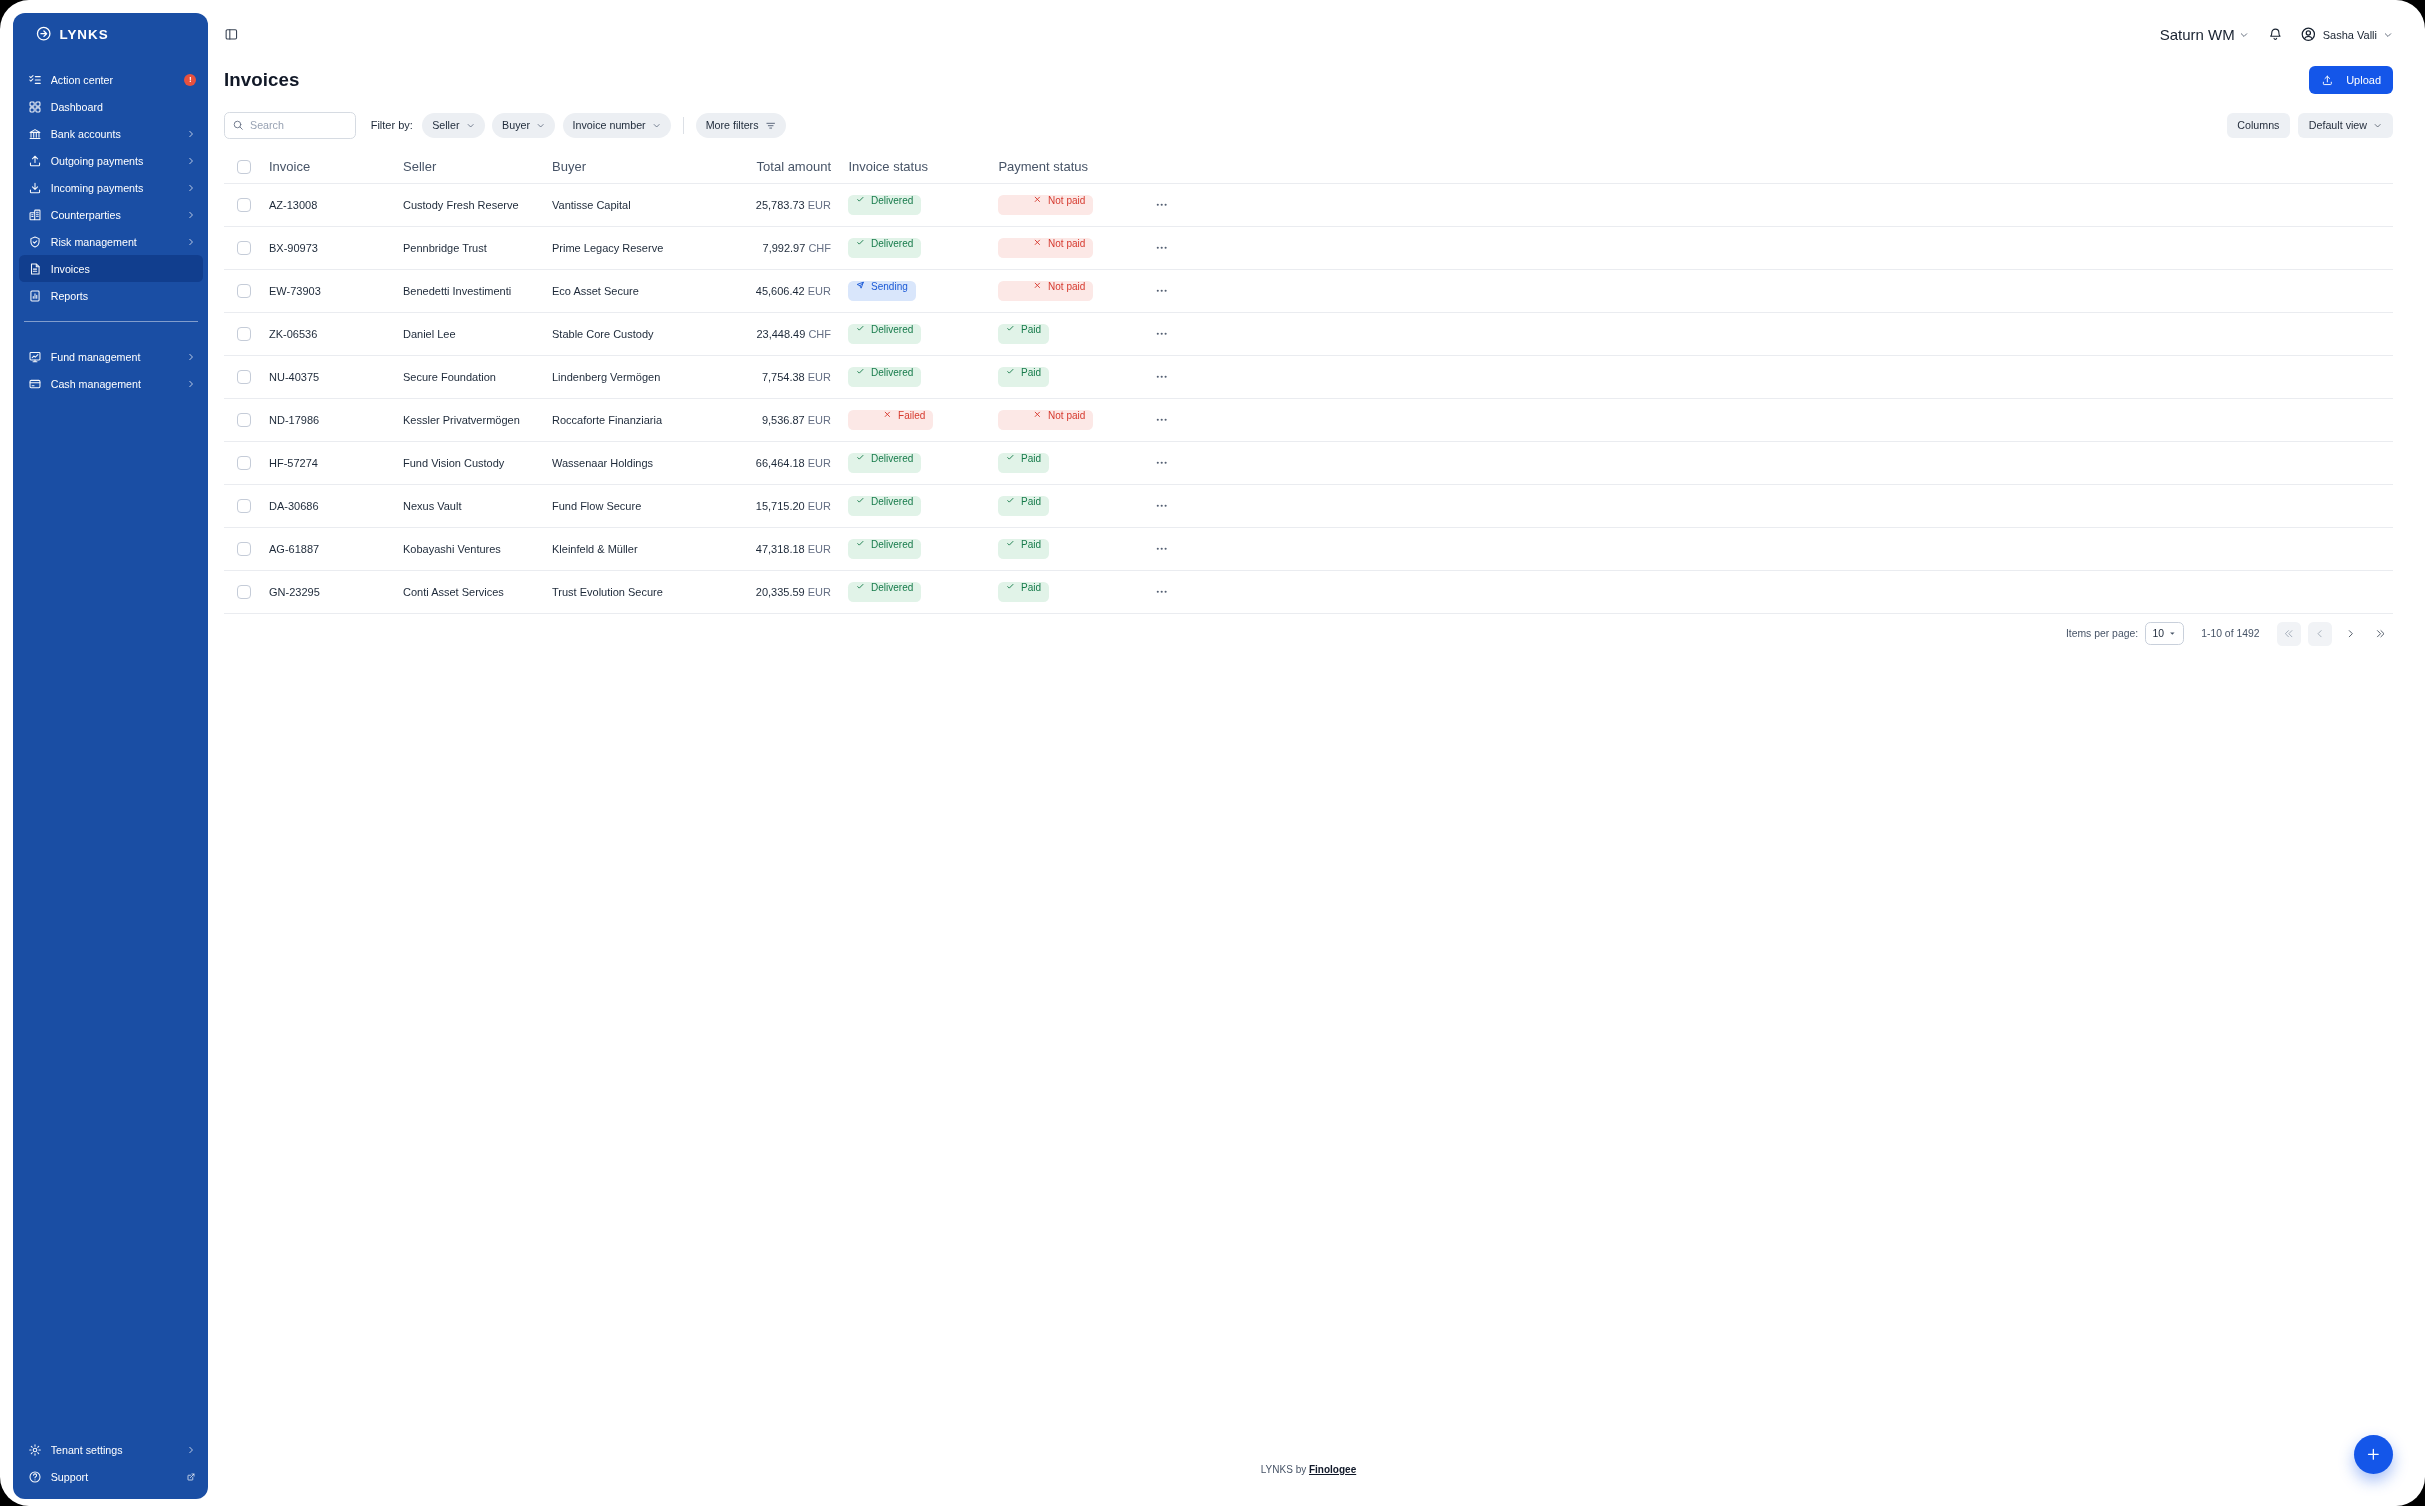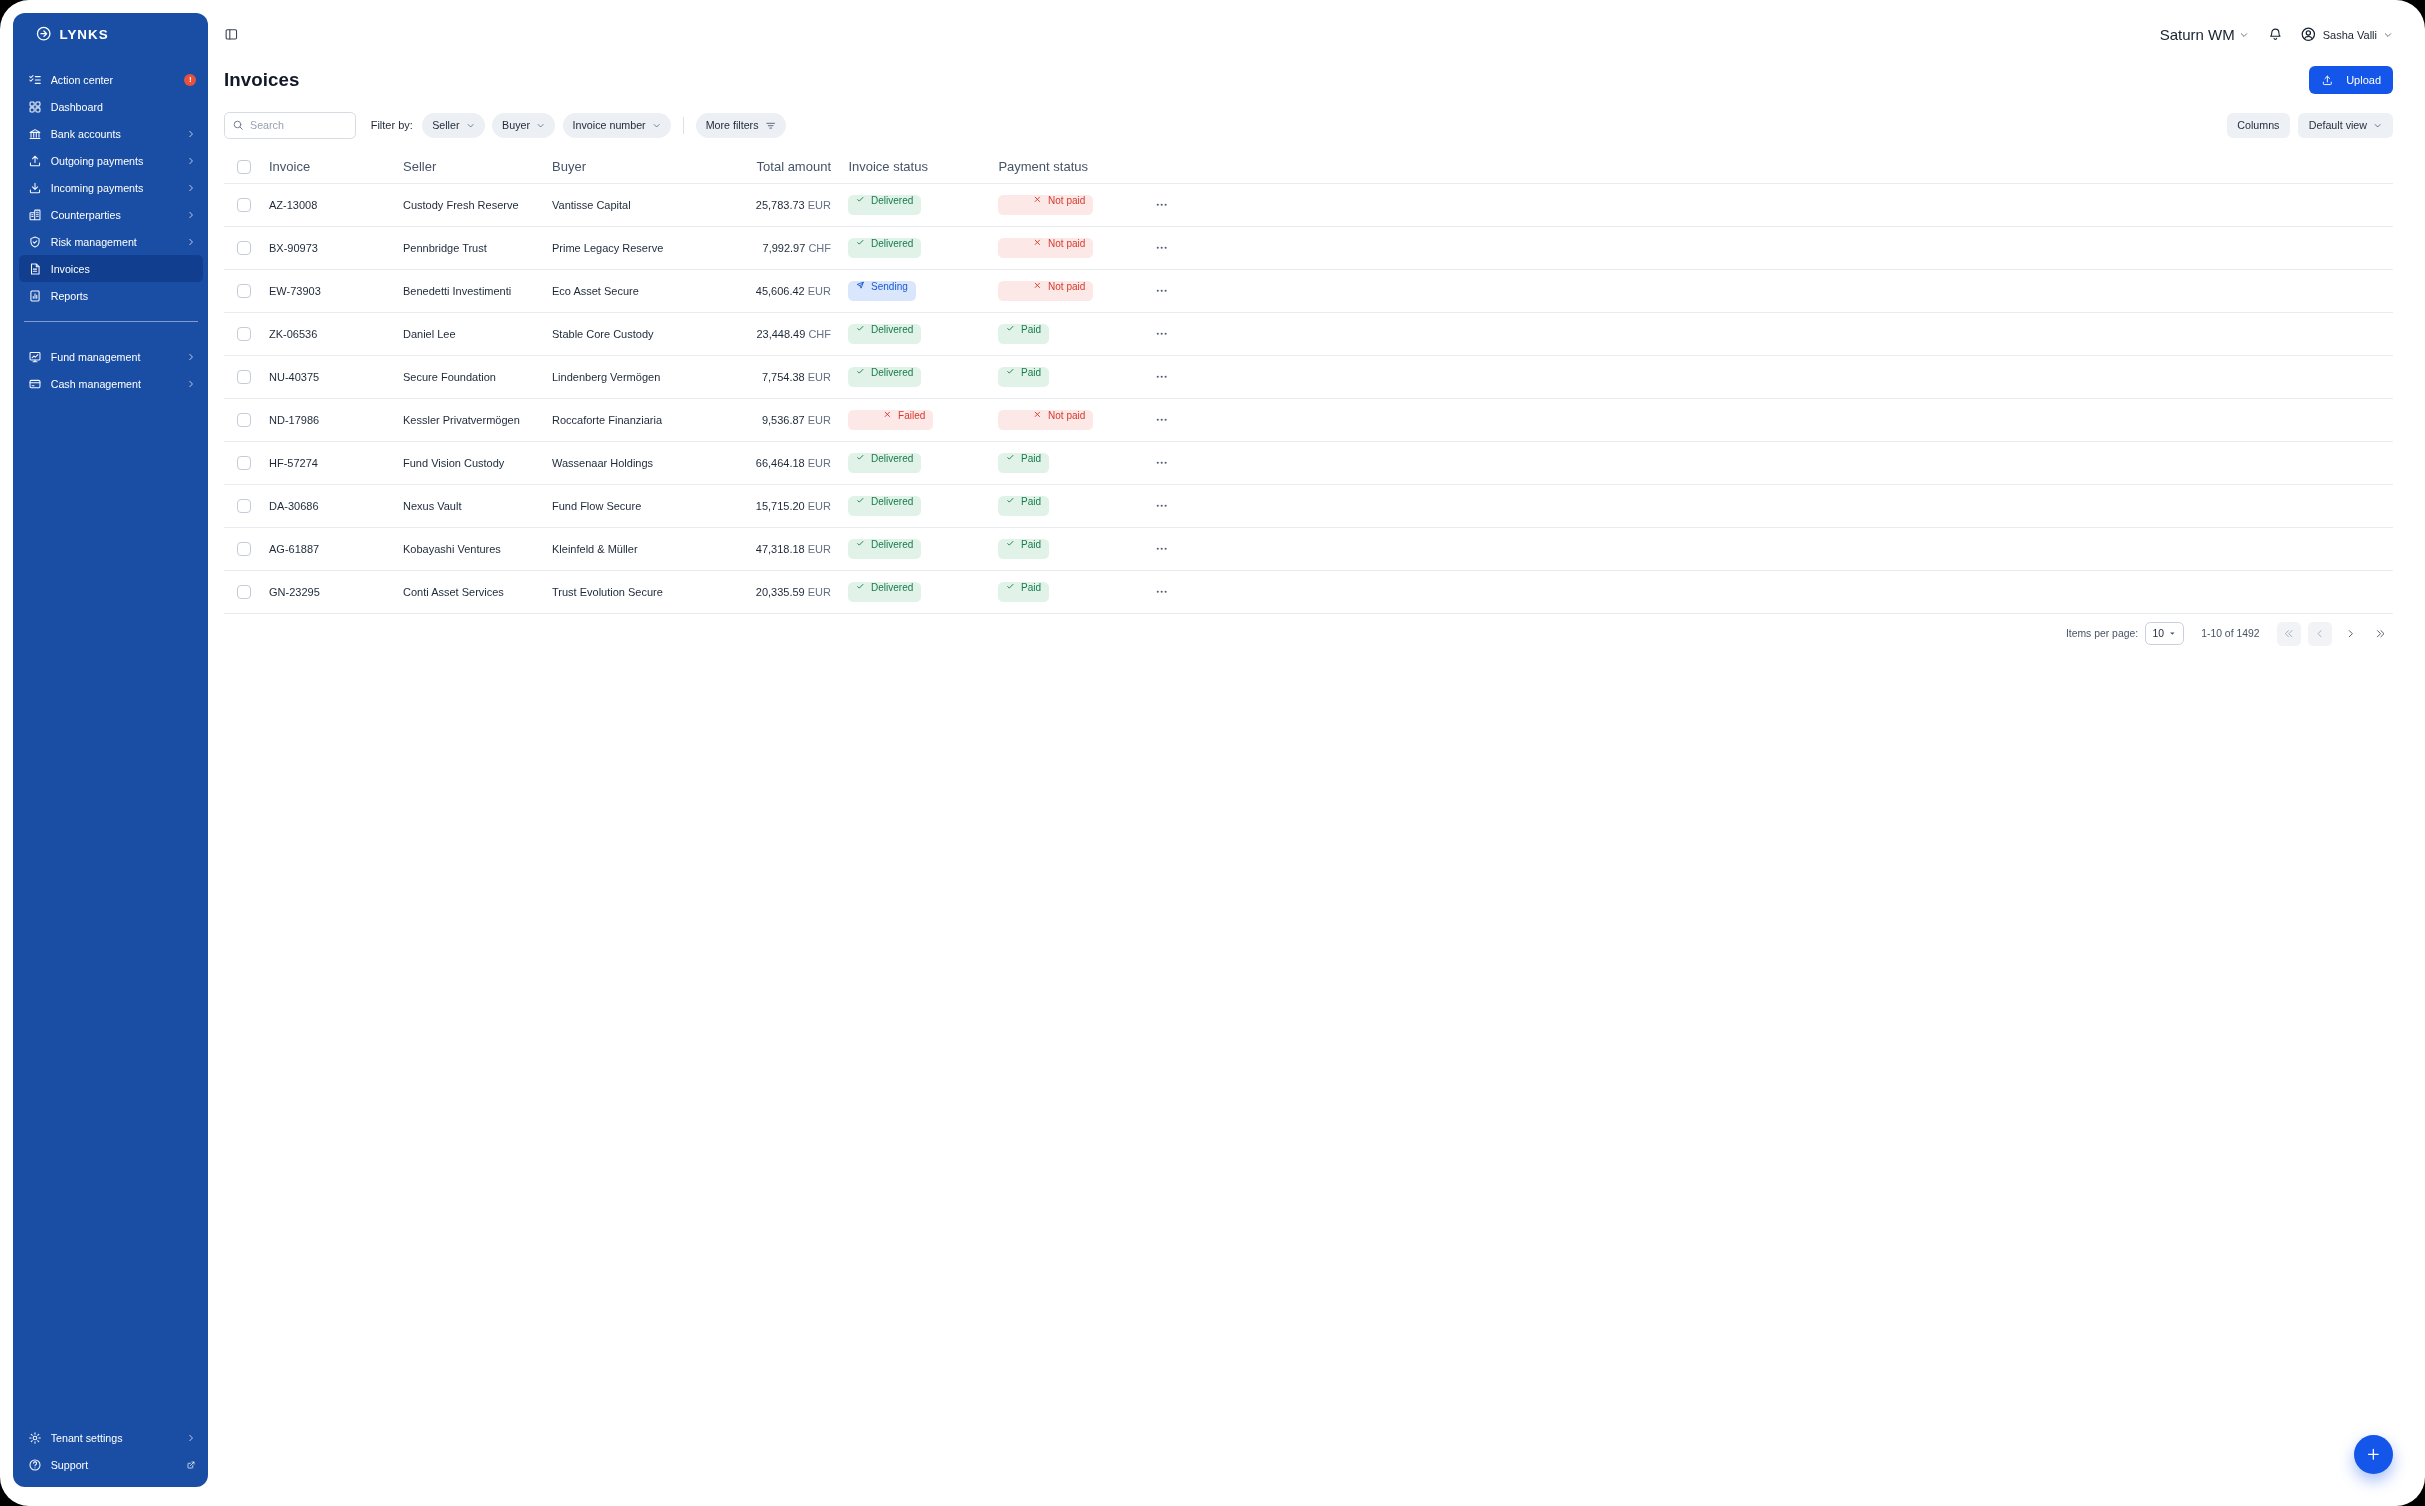--- a/index.html
+++ b/index.html
@@ -5,21 +5,21 @@
   html,body{margin:0;padding:0;width:1213px;height:753px;background:#000;overflow:hidden;
     font-family:"Liberation Sans","DejaVu Sans",sans-serif;-webkit-font-smoothing:antialiased;}
   *{box-sizing:border-box;}
   button{font-family:inherit;border:none;background:none;padding:0;cursor:pointer;}
   .icon{display:inline-flex;align-items:center;justify-content:center;flex:none;}
   .icon svg{width:100%;height:100%;display:block;}
 
   .app{position:absolute;inset:0;background:#fff;border-radius:29px;overflow:hidden;}
 
   
-  .sidebar{position:absolute;left:13.4px;top:13.4px;bottom:19px;width:195px;background:#1A4EA4;
+  .sidebar{position:absolute;left:13.4px;top:13.4px;bottom:7px;width:195px;background:#1A4EA4;
     border-radius:12px;color:#fff;display:flex;flex-direction:column;}
   .sb-logo{display:flex;align-items:center;gap:7.3px;padding:12px 0 0 21.4px;}
   .logo-icon{width:17.4px;height:17.4px;color:#fff;}
   .logo-text{font-size:13.4px;font-weight:700;letter-spacing:1px;}
   .sb-nav{display:flex;flex-direction:column;padding:0 5.3px;}
   #nav-main{margin-top:23.4px;}
   .nav-item{height:27px;display:flex;align-items:center;gap:8.7px;padding:0 6.7px 0 9.3px;
     border-radius:5.3px;font-size:10.7px;color:#fff;}
   .nav-item .nicon{width:14px;height:14px;opacity:.96;}
   .nav-label{flex:1;white-space:nowrap;overflow:hidden;}
@@ -806,20 +806,24 @@
           <button class="pbtn">
             <span class="icon ">
               <svg viewBox="0 0 24 24" fill="none" stroke="currentColor" stroke-width="1.8" stroke-linecap="round" stroke-linejoin="round">
                 <path d="M5.2 5.5L11.7 12l-6.5 6.5M12.5 5.5L19 12l-6.5 6.5"></path>
               </svg>
             </span>
           </button>
         </div>
     </div>
 
+    <div class="footer">
+      <span>LYNKS by</span>
+      <a class="brand">Finologee</a>
+    </div>
 
     <button class="fab">
       <span class="icon">
           <svg viewBox="0 0 24 24" fill="none" stroke="currentColor" stroke-width="1.8" stroke-linecap="round" stroke-linejoin="round">
             <path d="M12 5v14M5 12h14"></path>
           </svg>
         </span>
     </button>
 
   </div>

